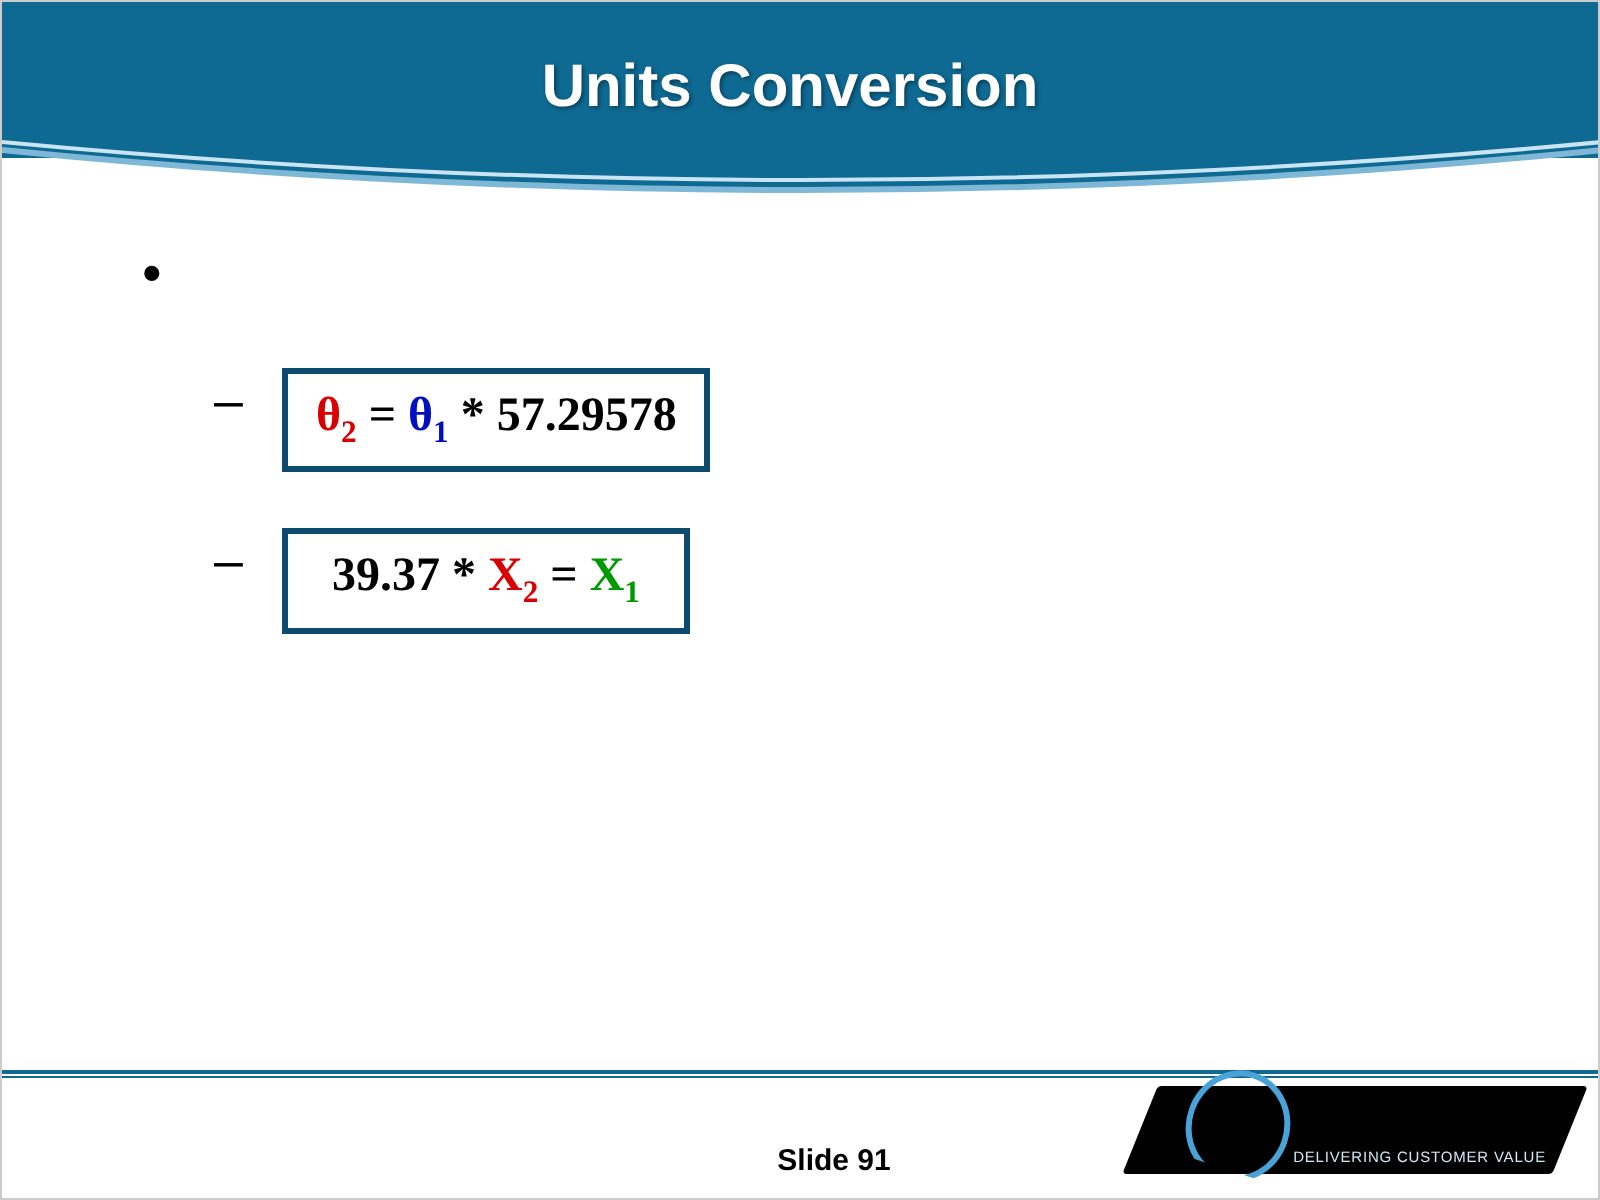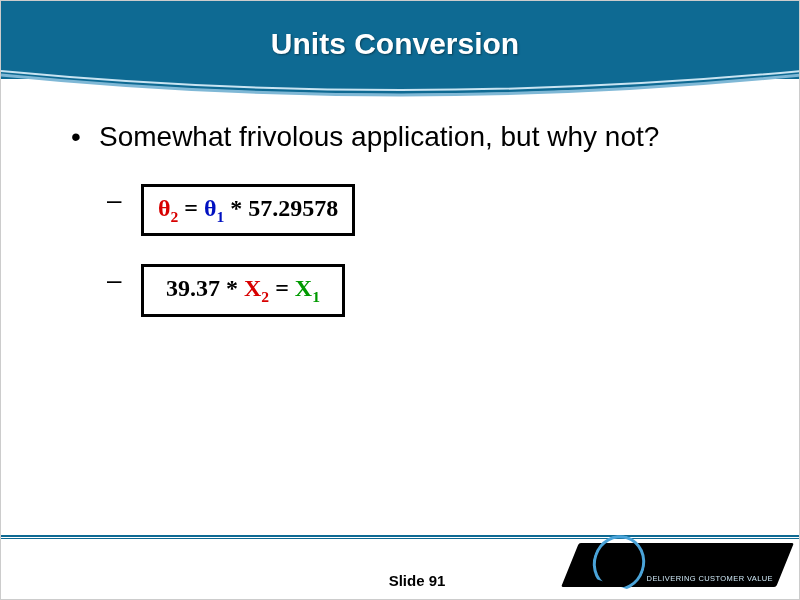--- a/index.html
+++ b/index.html
@@ -31,21 +31,21 @@
   }
   .bullet-row { display: flex; }
   .bullet-dot { width: 28px; flex: 0 0 28px; font-size: 28px; }
   .sub-list { margin-top: 30px; }
   .sub-row { display: flex; margin-bottom: 28px; }
   .sub-indent { width: 36px; flex: 0 0 36px; }
   .sub-dash { width: 24px; flex: 0 0 24px; font-size: 26px; }
   .sub-text { flex: 0 0 235px; font-size: 26px; line-height: 1.25; }
   .formula-cell { flex: 1; display: flex; align-items: center; padding-left: 10px; }
   .formula-box {
-    border: 3px solid #000000;
+    border: 3px solid #0c4a6e;
     background: #fff;
     padding: 6px 14px 7px 14px;
     font-family: "Times New Roman", Times, serif;
     font-size: 24px; font-weight: bold;
     white-space: nowrap;
   }
   .theta { font-family: "Times New Roman", serif; }
   .sub1 { font-size: 0.65em; vertical-align: sub; }
   .red { color: #d80000; }
   .blue { color: #0010c0; }
@@ -99,21 +99,20 @@
     <path d="M0,78 L800,78 L800,74 Q400,112 0,74 Z" fill="#0e6a93"></path>
     <path d="M0,74 Q400,114 800,74" stroke="#7fb8d6" stroke-width="3" fill="none"></path>
     <path d="M0,70 Q400,108 800,70" stroke="#c9e4f2" stroke-width="2" fill="none"></path>
   </svg>
   <div class="title">Units Conversion</div>
 </div>
 
 <div class="content">
   <div class="bullet-row">
     <div class="bullet-dot">•</div>
-    <div>Somewhat frivolous application, but why not?</div>
   </div>
 
   <div class="sub-list">
 
     <div class="sub-row">
       <div class="sub-indent"></div>
       <div class="sub-dash">–</div>
       <div class="formula-cell">
         <div class="formula-box">
           <span class="theta red">θ</span><span class="sub1 red">2</span><span class="black"> = </span><span class="black"> </span><span class="theta blue">θ</span><span class="sub1 blue">1</span><span class="black"> * 57.29578</span>

